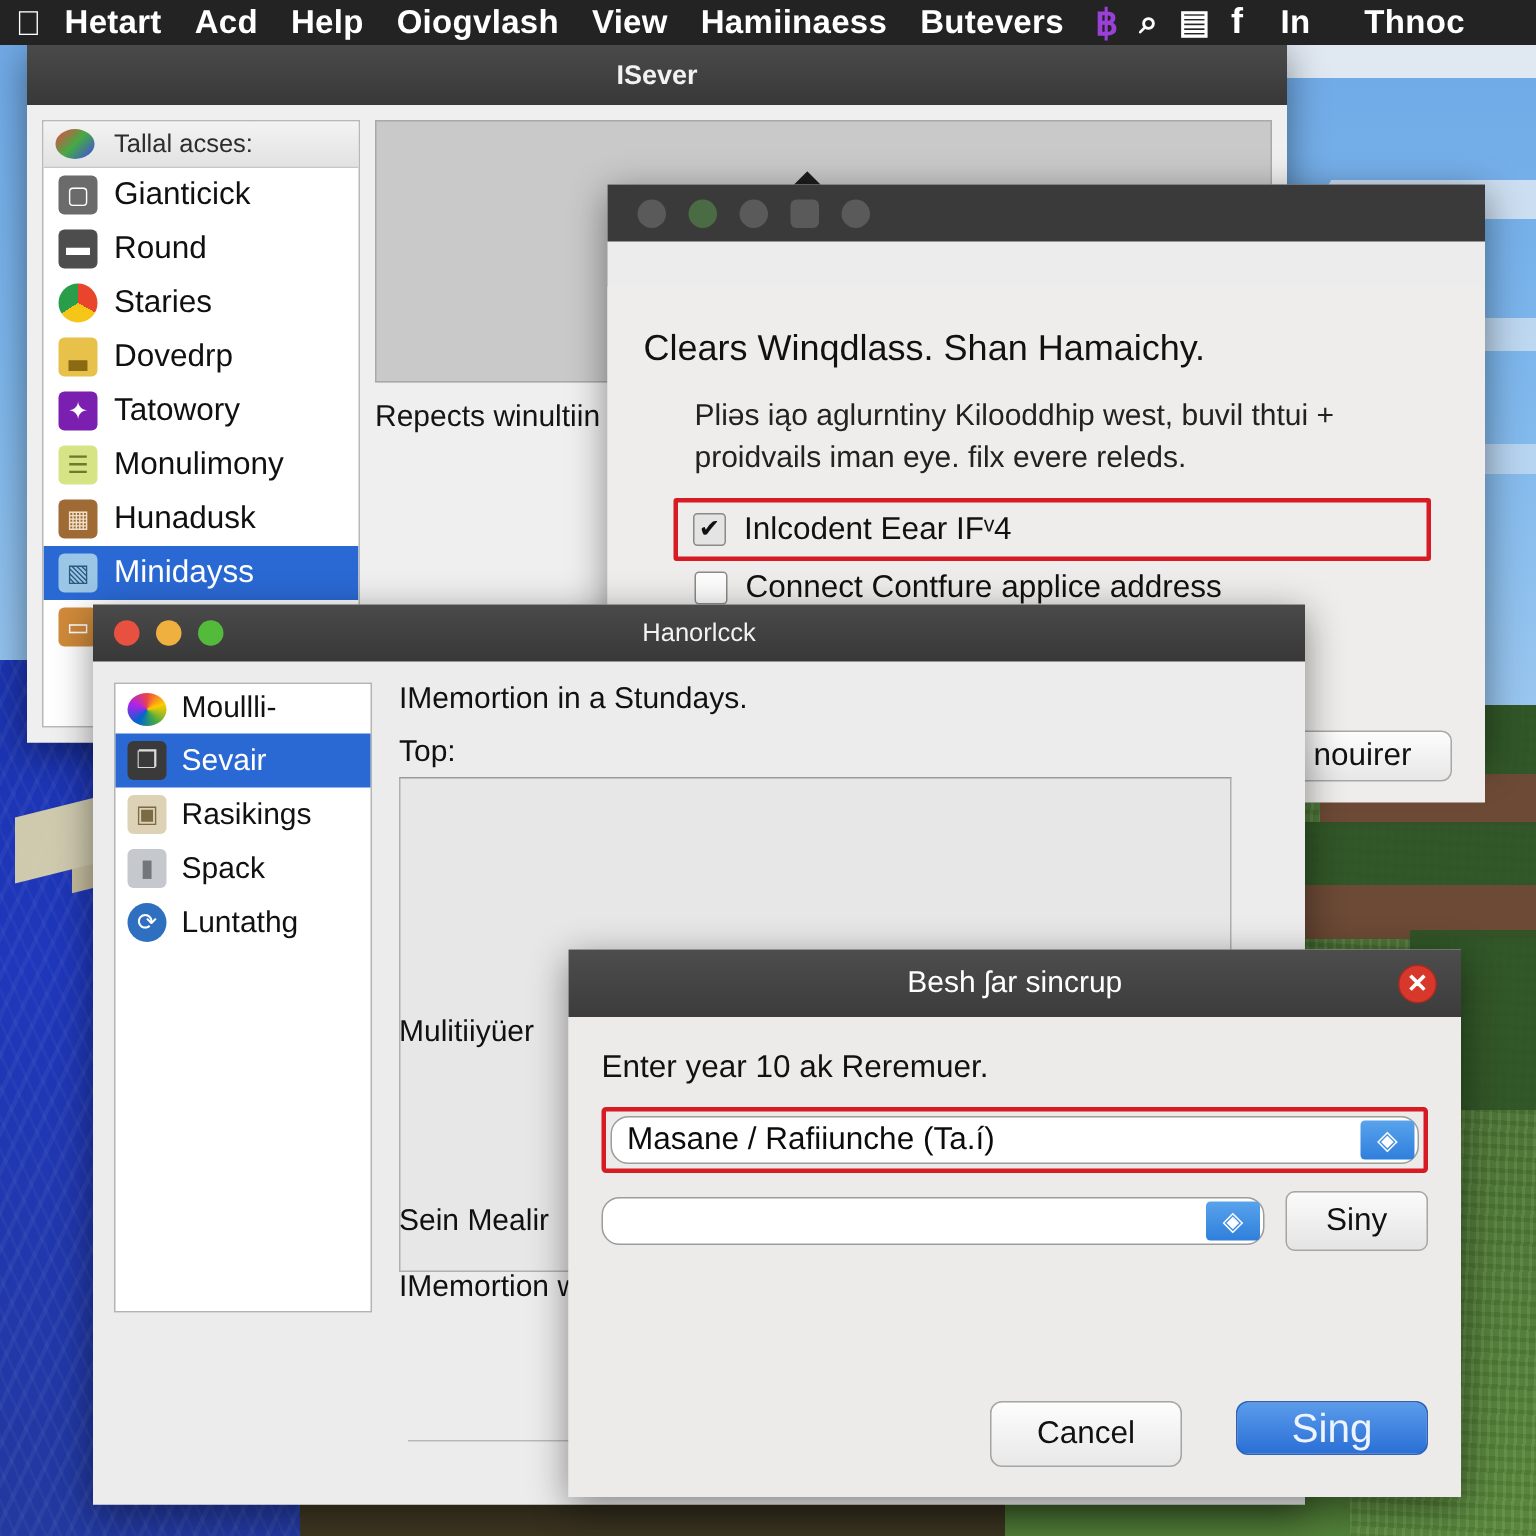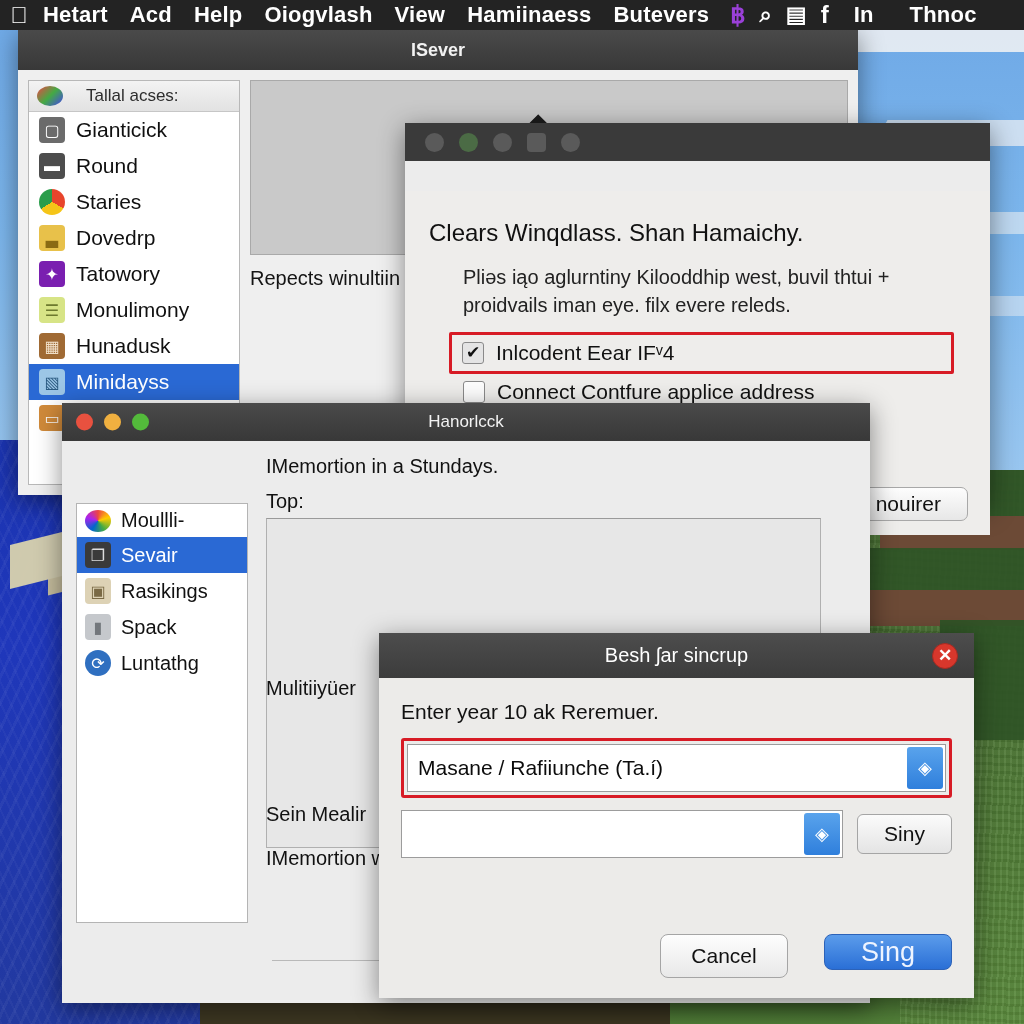--- a/index.html
+++ b/index.html
@@ -109,21 +109,21 @@
   #win-iserver{ left:18px; top:30px; width:840px; height:465px; }
   #win-iserver .titlebar{ height:40px; font-size:18px; font-weight:600; }
   .iserver-body{ display:flex; height:calc(100% - 40px); padding:10px; gap:10px; background:#efefef;}
   .iserver-side{
     width:212px; background:#fff; border:1px solid #b8b8b8;
     display:flex; flex-direction:column; overflow:hidden;
   }
   .side-head{
     background:linear-gradient(180deg,#f3f3f3,#e2e2e2);
     border-bottom:1px solid #c6c6c6;
-    display:flex; gap:23px;
+    display:flex; gap:13px;
     padding:5px 8px; font-size:17px; color:#2d2d2d;
   }
   .side-row{
     display:flex; align-items:center; gap:11px;
     padding:5px 10px; font-size:21px; color:#101010;
   }
   .side-row.sel{ background:#2a69d4; color:#fff; }
   .sico{ width:26px; height:26px; border-radius:4px; flex:0 0 26px;
          display:flex; align-items:center; justify-content:center; font-size:16px; }
   .iserver-main{ flex:1; position:relative; }
@@ -172,21 +172,21 @@
   .alert-btn{
     position:absolute; right:22px; bottom:14px;
     background:linear-gradient(180deg,#fdfdfd,#e7e7e7); border:1px solid #a8a8a8;
     border-radius:7px; padding:4px 26px; font-size:21px; color:#111;
   }
 
   
   #win-hanor{ left:62px; top:403px; width:808px; height:600px; }
   .hanor-body{ height:calc(100% - 38px); background:#ececec; display:flex; padding:14px; gap:18px; }
   .hanor-side{
-    width:172px; background:#fff; border:1px solid #b4b4b4; align-self:flex-start; height:420px;margin-top:48px;
+    width:172px; background:#fff; border:1px solid #b4b4b4; align-self:flex-start; height:420px;
   }
   .hrow{ display:flex; align-items:center; gap:10px; padding:5px 8px; font-size:20px; color:#111; }
   .hrow.sel{ background:#2a69d4; color:#fff; }
   .hanor-main{ flex:1; position:relative; }
   .hanor-lead{ font-size:20px; color:#111; margin-bottom:12px; }
   .field-label{ font-size:20px; color:#111; margin-bottom:5px; }
   .big-input{
     width:555px; height:330px; background:#e7e7e7;
     border:1px solid #b0b0b0; border-top-color:#9a9a9a;
   }
@@ -204,21 +204,21 @@
   }
   .close-x{
     position:absolute; right:16px; top:50%; transform:translateY(-50%);
     width:26px; height:26px; border-radius:50%; background:#d8372c;
     color:#fff; font-size:17px; font-weight:bold; display:flex; align-items:center; justify-content:center;
     border:1px solid #a52a22;
   }
   .modal-body{ height:calc(100% - 45px); background:#ecebe9; padding:22px; position:relative; }
   .modal-prompt{ font-size:21px; color:#111; margin-bottom:14px; }
   .combo{
-    height:48px; background:#fff; border:1px solid #9c9c9c; border-radius:0;
+    height:32px; background:#fff; border:1px solid #9c9c9c; border-radius:12px;
     display:flex; align-items:center; position:relative;
     font-size:21px; color:#0c0c0c; padding-left:10px;
   }
   .combo .arrow{
     position:absolute; right:2px; top:2px; bottom:2px; width:36px;
     background:linear-gradient(180deg,#59a3ec,#2f7fdc); border-radius:3px;
     display:flex; align-items:center; justify-content:center; color:#fff; font-size:18px;
   }
   .combo-wrap-hl{
     border:3px solid #d71b25; border-radius:3px; padding:3px;

